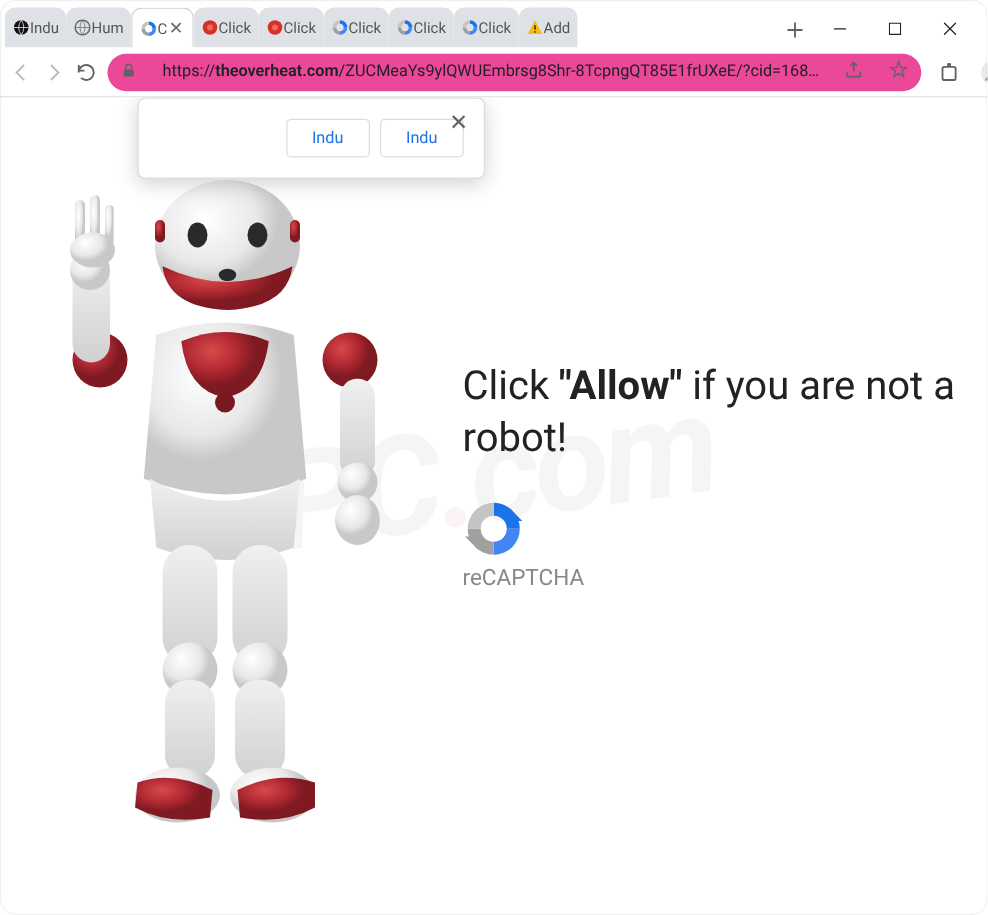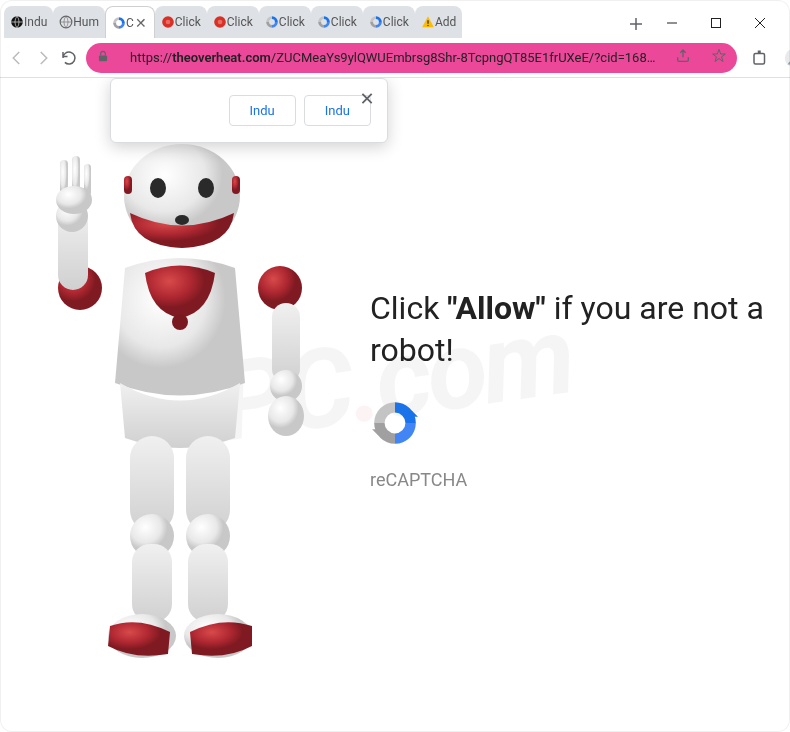--- a/index.html
+++ b/index.html
@@ -30,21 +30,21 @@
     
     
     .content { position: relative; height: calc(732px - 78px); background: #fff; overflow: hidden; }
     
     .robot-area { position: absolute; left: 30px; top: 60px; width: 300px; height: 540px; }
     .robot-svg { width: 100%; height: 100%; }
     
     .captcha-text { position: absolute; left: 370px; top: 210px; font-size: 32px; color: #222; line-height: 1.3; }
     .captcha-text .bold { font-weight: 700; }
     
-    .recaptcha-badge { position: absolute; left: 370px; top: 320px; display: flex; flex-direction: column; align-items: flex-start; gap: 21px; }
+    .recaptcha-badge { position: absolute; left: 370px; top: 320px; display: flex; flex-direction: column; align-items: flex-start; gap: 4px; }
     .recaptcha-logo { width: 50px; height: 50px; }
     .recaptcha-label { font-size: 18px; color: #888; }
     
     
     .perm-dialog { position: absolute; left: 110px; top: 0; width: 278px; background: #fff; border: 1px solid #dadce0; border-radius: 6px; box-shadow: 0 4px 16px rgba(0,0,0,0.18); padding: 16px; z-index: 100; }
     .perm-title { font-size: 14px; color: #202124; margin-bottom: 12px; }
     .perm-close { position: absolute; top: 10px; right: 10px; width: 20px; height: 20px; cursor: pointer; color: #5f6368; font-size: 18px; line-height: 20px; text-align: center; }
     .perm-row { display: flex; align-items: center; gap: 16px; font-size: 13px; color: #5f6368; margin-bottom: 18px; }
     .perm-actions { display: flex; justify-content: flex-end; gap: 8px; }
     .perm-btn { padding: 7px 20px; border: 1px solid #dadce0; border-radius: 4px; background: #fff; color: #1a73e8; font-size: 13px; cursor: pointer; }

